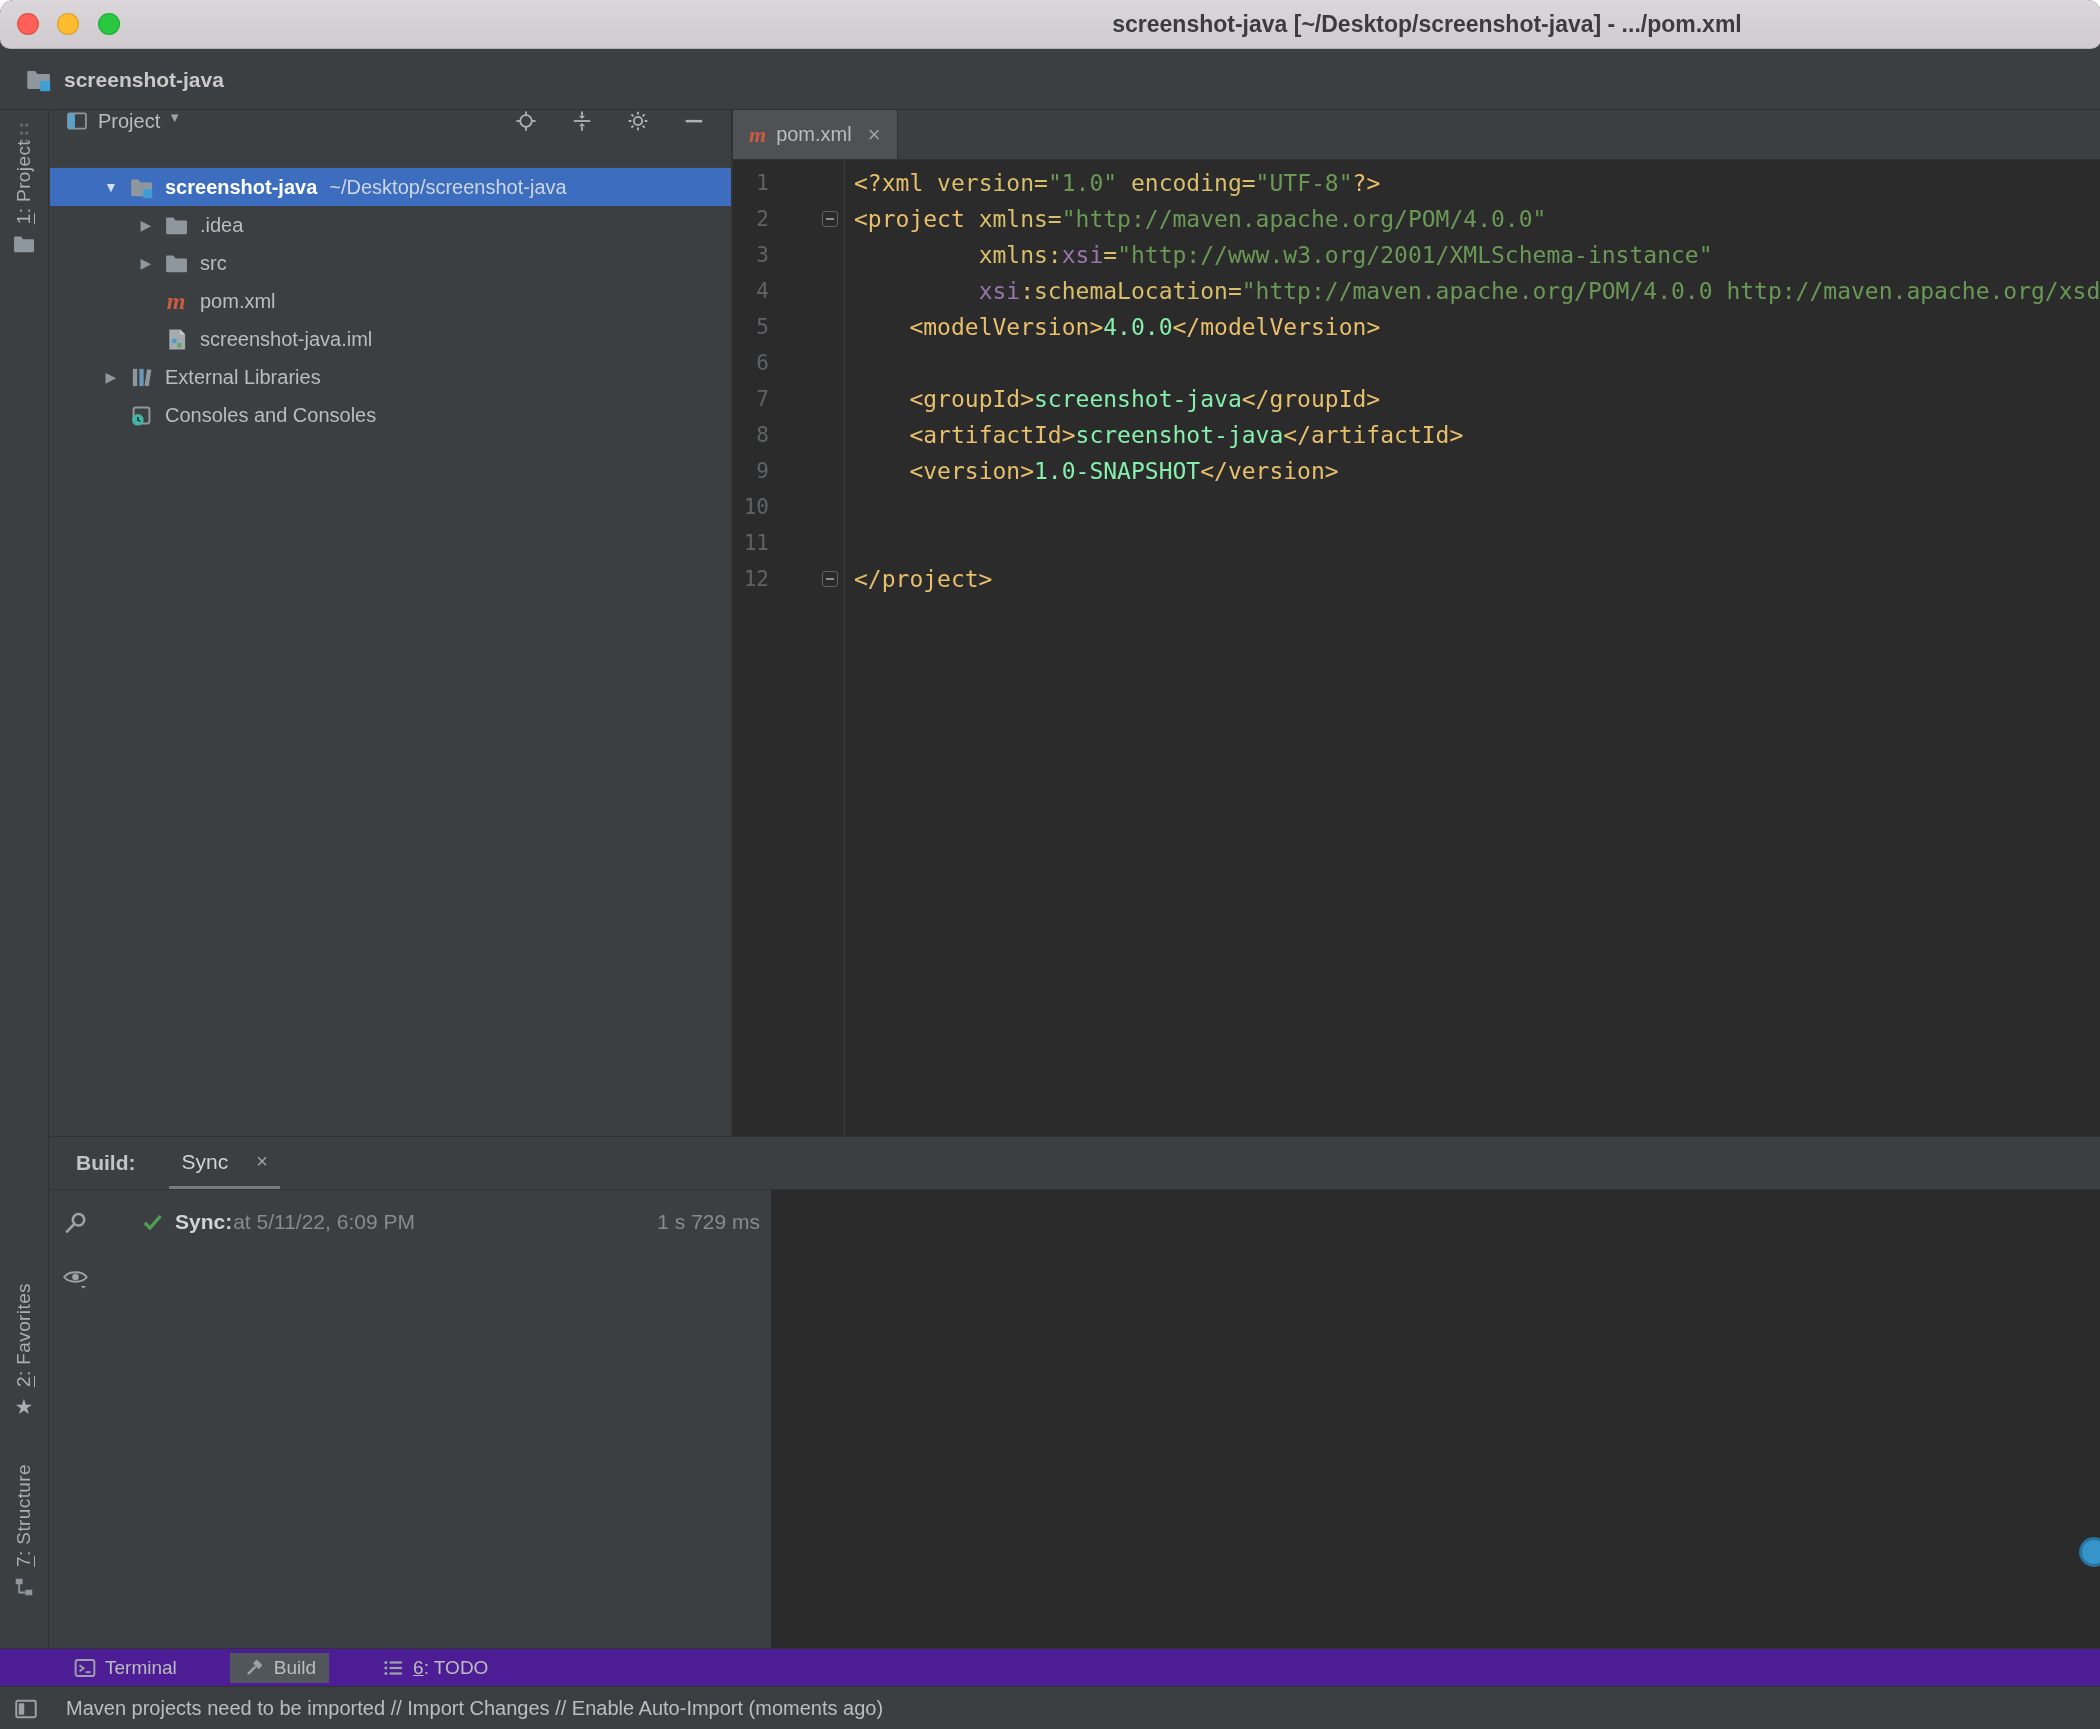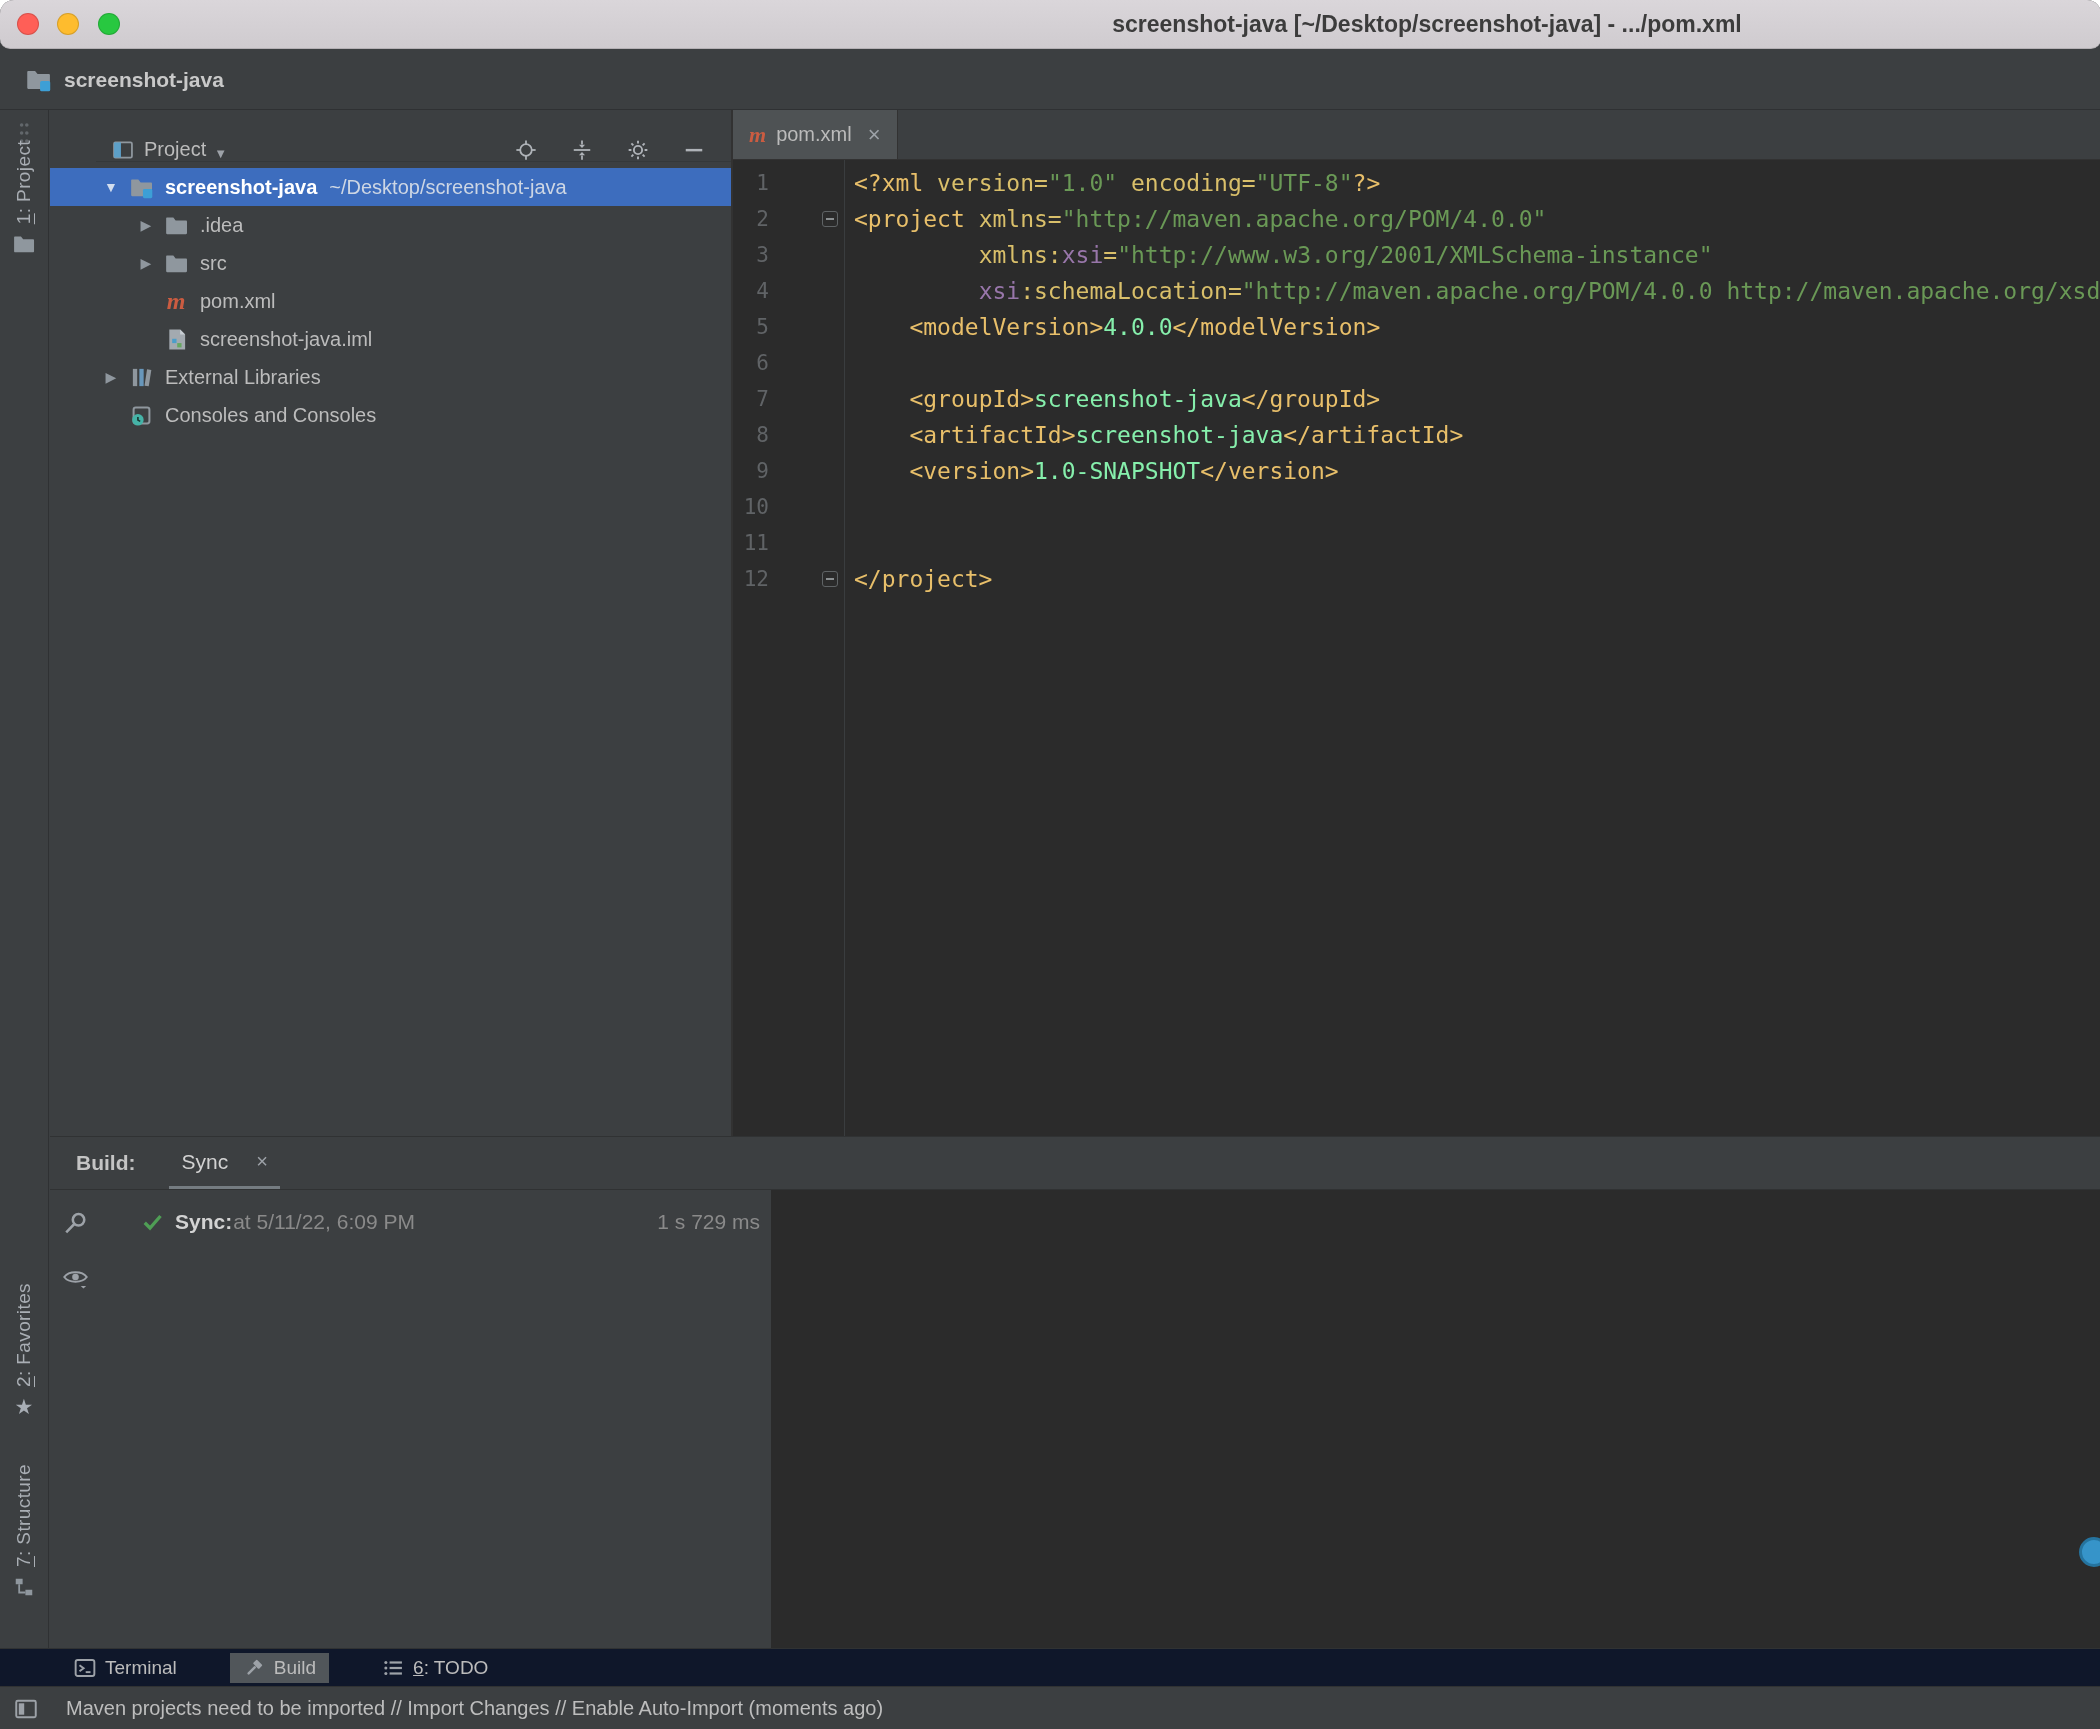--- a/index.html
+++ b/index.html
@@ -32,22 +32,22 @@
   .sb-fav      { top:1173px; }
   .sb-struct   { top:1354px; }
   .vtext { writing-mode:vertical-rl; transform:rotate(180deg); text-orientation:mixed;
            font-size:19px; color:#a9aeb4; white-space:nowrap; letter-spacing:0.4px; }
   .mn { text-decoration:underline; }
   .sicon svg { width:22px; height:22px; display:block; }
   .sicon.star { color:#a8aeb5; font-size:21px; line-height:22px; }
 
   
   .project-panel { position:absolute; left:50px; top:110px; width:681px; height:1026px; background:#3c3f41; }
-  .panel-header { height:52px; display:flex; align-items:flex-end; padding:0 26px 0 16px;
-                  border-bottom:1px solid #353839;margin-left:46px; }
+  .panel-header { height:52px; display:flex; align-items:flex-start; padding:0 26px 0 16px;
+                  border-bottom:1px solid #353839; }
   .phicon svg { width:22px; height:22px; display:block; }
   .ph-title { color:#bcbcbc; font-size:20px; margin-left:10px; }
   .ph-caret { color:#9da2a8; font-size:13px; margin-left:8px; }
   .ph-spacer { flex:1; }
   .hicon { width:22px; height:22px; margin-left:34px; cursor:pointer; }
   .hicon svg { width:22px; height:22px; display:block; }
 
   .tree { padding-top:6px; font-size:20px; color:#bcbcbc; }
   .tree-row { height:38px; display:flex; align-items:center; cursor:pointer; white-space:nowrap; overflow:hidden; }
   .tree-row.lvl0 { padding-left:46px; }
@@ -104,21 +104,21 @@
   .gicon svg { width:27px; height:27px; display:block; }
   .build-tree { position:absolute; left:50px; top:0; bottom:0; width:670px; padding-top:12px; }
   .build-row { display:flex; align-items:center; height:40px; padding-left:41px; padding-right:10px; font-size:21px; }
   .check-icon svg { width:24px; height:24px; display:block; }
   .brow-title { font-weight:bold; color:#d3d3d3; margin-left:10px; }
   .brow-detail { color:#8a8a8a; margin-left:1px; }
   .brow-duration { color:#8a8a8a; margin-left:auto; }
   .build-console { position:absolute; left:721px; right:0; top:0; bottom:0; background:#2b2b2b; }
 
   
-  .bottom-bar { position:absolute; left:0; right:0; top:1648px; height:38px; background:#0f172a;
+  .bottom-bar { position:absolute; left:0; right:0; top:1648px; height:38px; background:#4c1d95;
                 border-top:1px solid #303233; display:flex; align-items:center; padding-left:61px; gap:40px; }
   .bb-item { display:flex; align-items:center; gap:9px; color:#bcbcbc; font-size:19px;
              padding:4px 13px; cursor:pointer; }
   .bb-item.active { background:#51565a; }
   .bicon svg { width:22px; height:22px; display:block; }
 
   
   .status-bar { position:absolute; left:0; right:0; top:1686px; height:44px; background:#3c3f41;
                 border-top:1px solid #303233; display:flex; align-items:center; padding-left:14px; gap:28px; }
   .sb-icon { width:24px; height:24px; cursor:pointer; }

